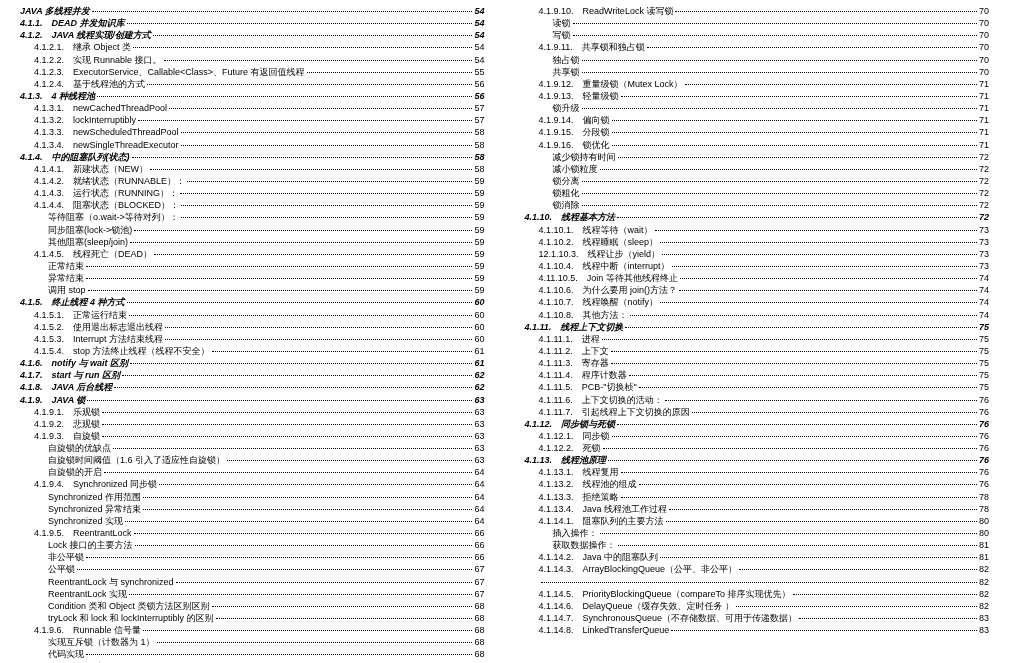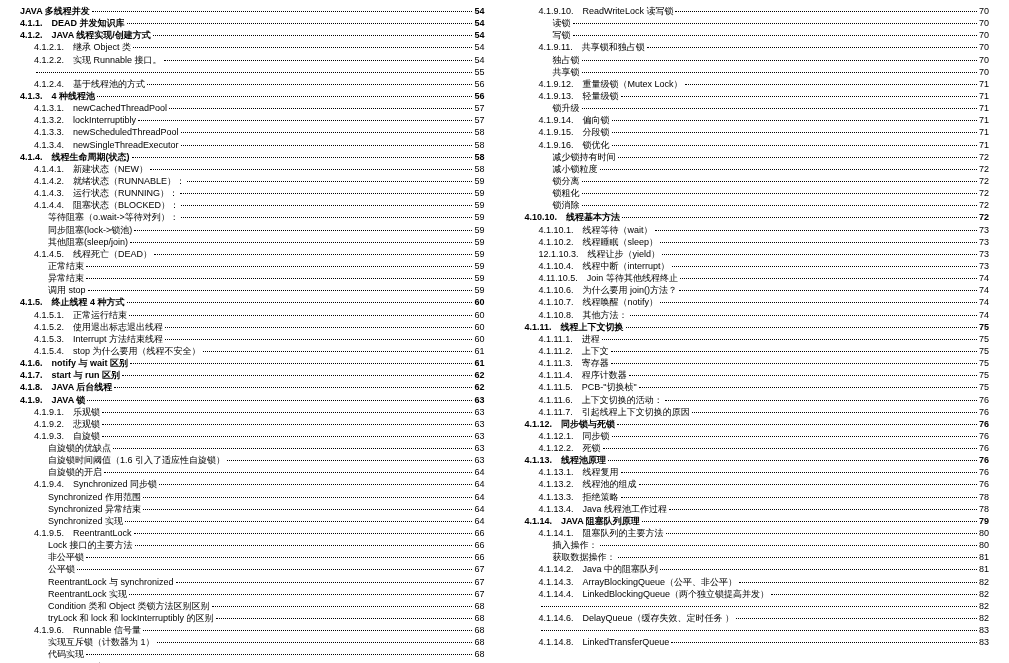--- a/index.html
+++ b/index.html
@@ -2,21 +2,21 @@
 <html><head>
 <meta charset="utf-8">
 <style>
 body{margin:0;font-family:Arial,"Microsoft YaHei",sans-serif;font-size:9px;color:#000;background:#fff}
 .page{width:1009px;height:663px;display:flex}
 .col{width:50%;padding:5px 20px;box-sizing:border-box}
 .row{display:flex;align-items:baseline;line-height:1.35;white-space:nowrap}
 .lbl{flex-shrink:0}
 .dots{flex:1;border-bottom:1px dotted #000;margin:0 2px;position:relative;top:-2px;min-width:5px}
 .pg{flex-shrink:0}
-.b{font-weight:bold;}
+.b{font-weight:bold;font-style:italic}
 .i1{padding-left:0}
 .i2{padding-left:14px}
 .i3{padding-left:28px}
 </style>
 </head>
 <body>
 
 <div class="page">
 <div class="col" id="col-left">
       <div class="row b i1">
@@ -38,20 +38,21 @@
         <span class="lbl">4.1.2.1.　继承 Object 类</span>
         <span class="dots"></span>
         <span class="pg">54</span>
       </div>
       <div class="row i2">
         <span class="lbl">4.1.2.2.　实现 Runnable 接口。</span>
         <span class="dots"></span>
         <span class="pg">54</span>
       </div>
       <div class="row i2">
+        <span class="lbl">4.1.2.3.　ExecutorService、Callable&lt;Class&gt;、Future 有返回值线程</span>
         <span class="dots"></span>
         <span class="pg">55</span>
       </div>
       <div class="row i2">
         <span class="lbl">4.1.2.4.　基于线程池的方式</span>
         <span class="dots"></span>
         <span class="pg">56</span>
       </div>
       <div class="row b i1">
         <span class="lbl">4.1.3.　4 种线程池</span>
@@ -72,21 +73,21 @@
         <span class="lbl">4.1.3.3.　newScheduledThreadPool</span>
         <span class="dots"></span>
         <span class="pg">58</span>
       </div>
       <div class="row i2">
         <span class="lbl">4.1.3.4.　newSingleThreadExecutor</span>
         <span class="dots"></span>
         <span class="pg">58</span>
       </div>
       <div class="row b i1">
-        <span class="lbl">4.1.4.　线程生命周期(状态)</span>
+        <span class="lbl">4.1.4.　中的阻塞队列(状态)</span>
         <span class="dots"></span>
         <span class="pg">58</span>
       </div>
       <div class="row i2">
         <span class="lbl">4.1.4.1.　新建状态（NEW）</span>
         <span class="dots"></span>
         <span class="pg">58</span>
       </div>
       <div class="row i2">
         <span class="lbl">4.1.4.2.　就绪状态（RUNNABLE）：</span>
@@ -152,21 +153,21 @@
         <span class="lbl">4.1.5.2.　使用退出标志退出线程</span>
         <span class="dots"></span>
         <span class="pg">60</span>
       </div>
       <div class="row i2">
         <span class="lbl">4.1.5.3.　Interrupt 方法结束线程</span>
         <span class="dots"></span>
         <span class="pg">60</span>
       </div>
       <div class="row i2">
-        <span class="lbl">4.1.5.4.　stop 为什么要用（线程不安全）</span>
+        <span class="lbl">4.1.5.4.　stop 方法终止线程（线程不安全）</span>
         <span class="dots"></span>
         <span class="pg">61</span>
       </div>
       <div class="row b i1">
         <span class="lbl">4.1.6.　notify 与 wait 区别</span>
         <span class="dots"></span>
         <span class="pg">61</span>
       </div>
       <div class="row b i1">
         <span class="lbl">4.1.7.　start 与 run 区别</span>
@@ -373,21 +374,21 @@
         <span class="lbl">锁粗化</span>
         <span class="dots"></span>
         <span class="pg">72</span>
       </div>
       <div class="row i3">
         <span class="lbl">锁消除</span>
         <span class="dots"></span>
         <span class="pg">72</span>
       </div>
       <div class="row b i1">
-        <span class="lbl">4.10.10.　线程基本方法</span>
+        <span class="lbl">4.1.10.　线程基本方法</span>
         <span class="dots"></span>
         <span class="pg">72</span>
       </div>
       <div class="row i2">
         <span class="lbl">4.1.10.1.　线程等待（wait）</span>
         <span class="dots"></span>
         <span class="pg">73</span>
       </div>
       <div class="row i2">
         <span class="lbl">4.1.10.2.　线程睡眠（sleep）</span>
@@ -497,25 +498,20 @@
       <div class="row i2">
         <span class="lbl">4.1.13.3.　拒绝策略</span>
         <span class="dots"></span>
         <span class="pg">78</span>
       </div>
       <div class="row i2">
         <span class="lbl">4.1.13.4.　Java 线程池工作过程</span>
         <span class="dots"></span>
         <span class="pg">78</span>
       </div>
-      <div class="row b i1">
-        <span class="lbl">4.1.14.　JAVA 阻塞队列原理</span>
-        <span class="dots"></span>
-        <span class="pg">79</span>
-      </div>
       <div class="row i2">
         <span class="lbl">4.1.14.1.　阻塞队列的主要方法</span>
         <span class="dots"></span>
         <span class="pg">80</span>
       </div>
       <div class="row i3">
         <span class="lbl">插入操作：</span>
         <span class="dots"></span>
         <span class="pg">80</span>
       </div>
@@ -528,34 +524,35 @@
         <span class="lbl">4.1.14.2.　Java 中的阻塞队列</span>
         <span class="dots"></span>
         <span class="pg">81</span>
       </div>
       <div class="row i2">
         <span class="lbl">4.1.14.3.　ArrayBlockingQueue（公平、非公平）</span>
         <span class="dots"></span>
         <span class="pg">82</span>
       </div>
       <div class="row i2">
-        <span class="lbl">4.1.14.4.　LinkedBlockingQueue（两个独立锁提高并发）</span>
         <span class="dots"></span>
         <span class="pg">82</span>
       </div>
       <div class="row i2">
+        <span class="lbl">4.1.14.5.　PriorityBlockingQueue（compareTo 排序实现优先）</span>
         <span class="dots"></span>
         <span class="pg">82</span>
       </div>
       <div class="row i2">
         <span class="lbl">4.1.14.6.　DelayQueue（缓存失效、定时任务 ）</span>
         <span class="dots"></span>
         <span class="pg">82</span>
       </div>
       <div class="row i2">
+        <span class="lbl">4.1.14.7.　SynchronousQueue（不存储数据、可用于传递数据）</span>
         <span class="dots"></span>
         <span class="pg">83</span>
       </div>
       <div class="row i2">
         <span class="lbl">4.1.14.8.　LinkedTransferQueue</span>
         <span class="dots"></span>
         <span class="pg">83</span>
       </div>
     </div>
 </div>

